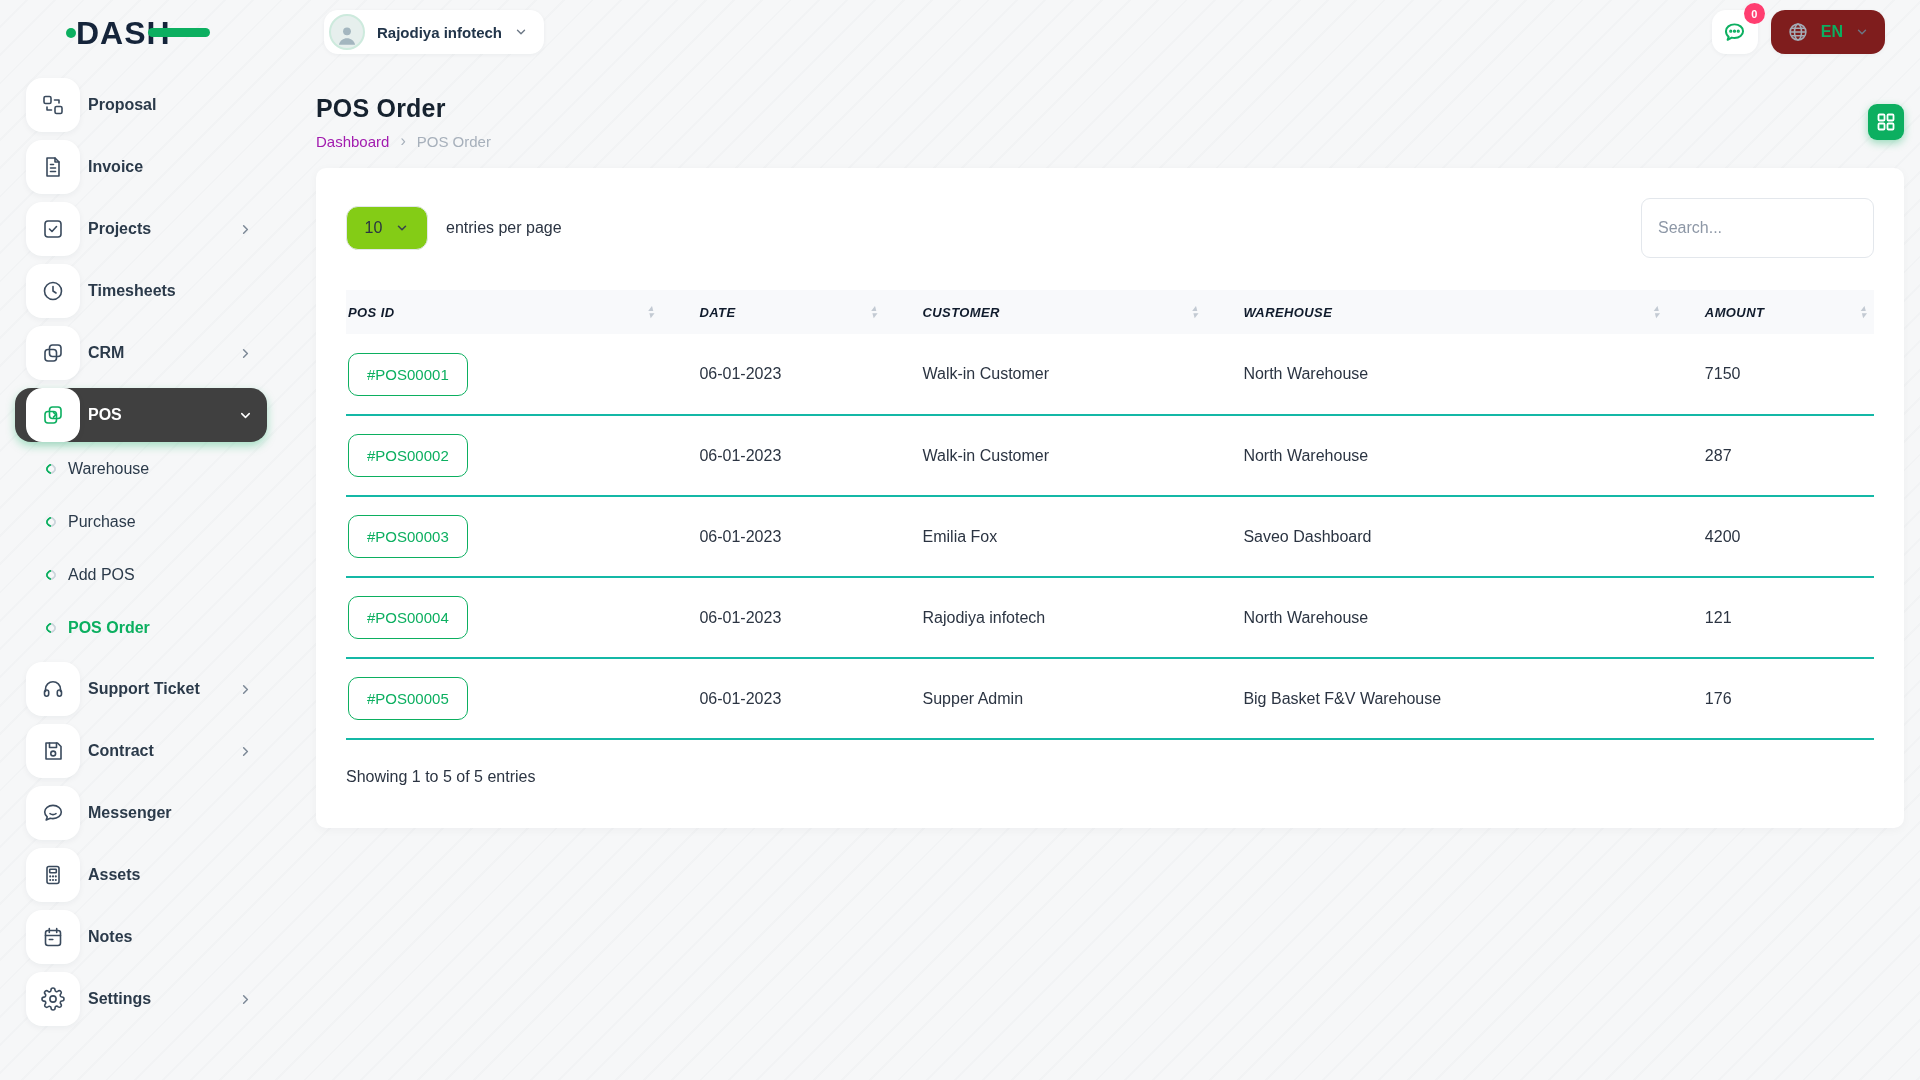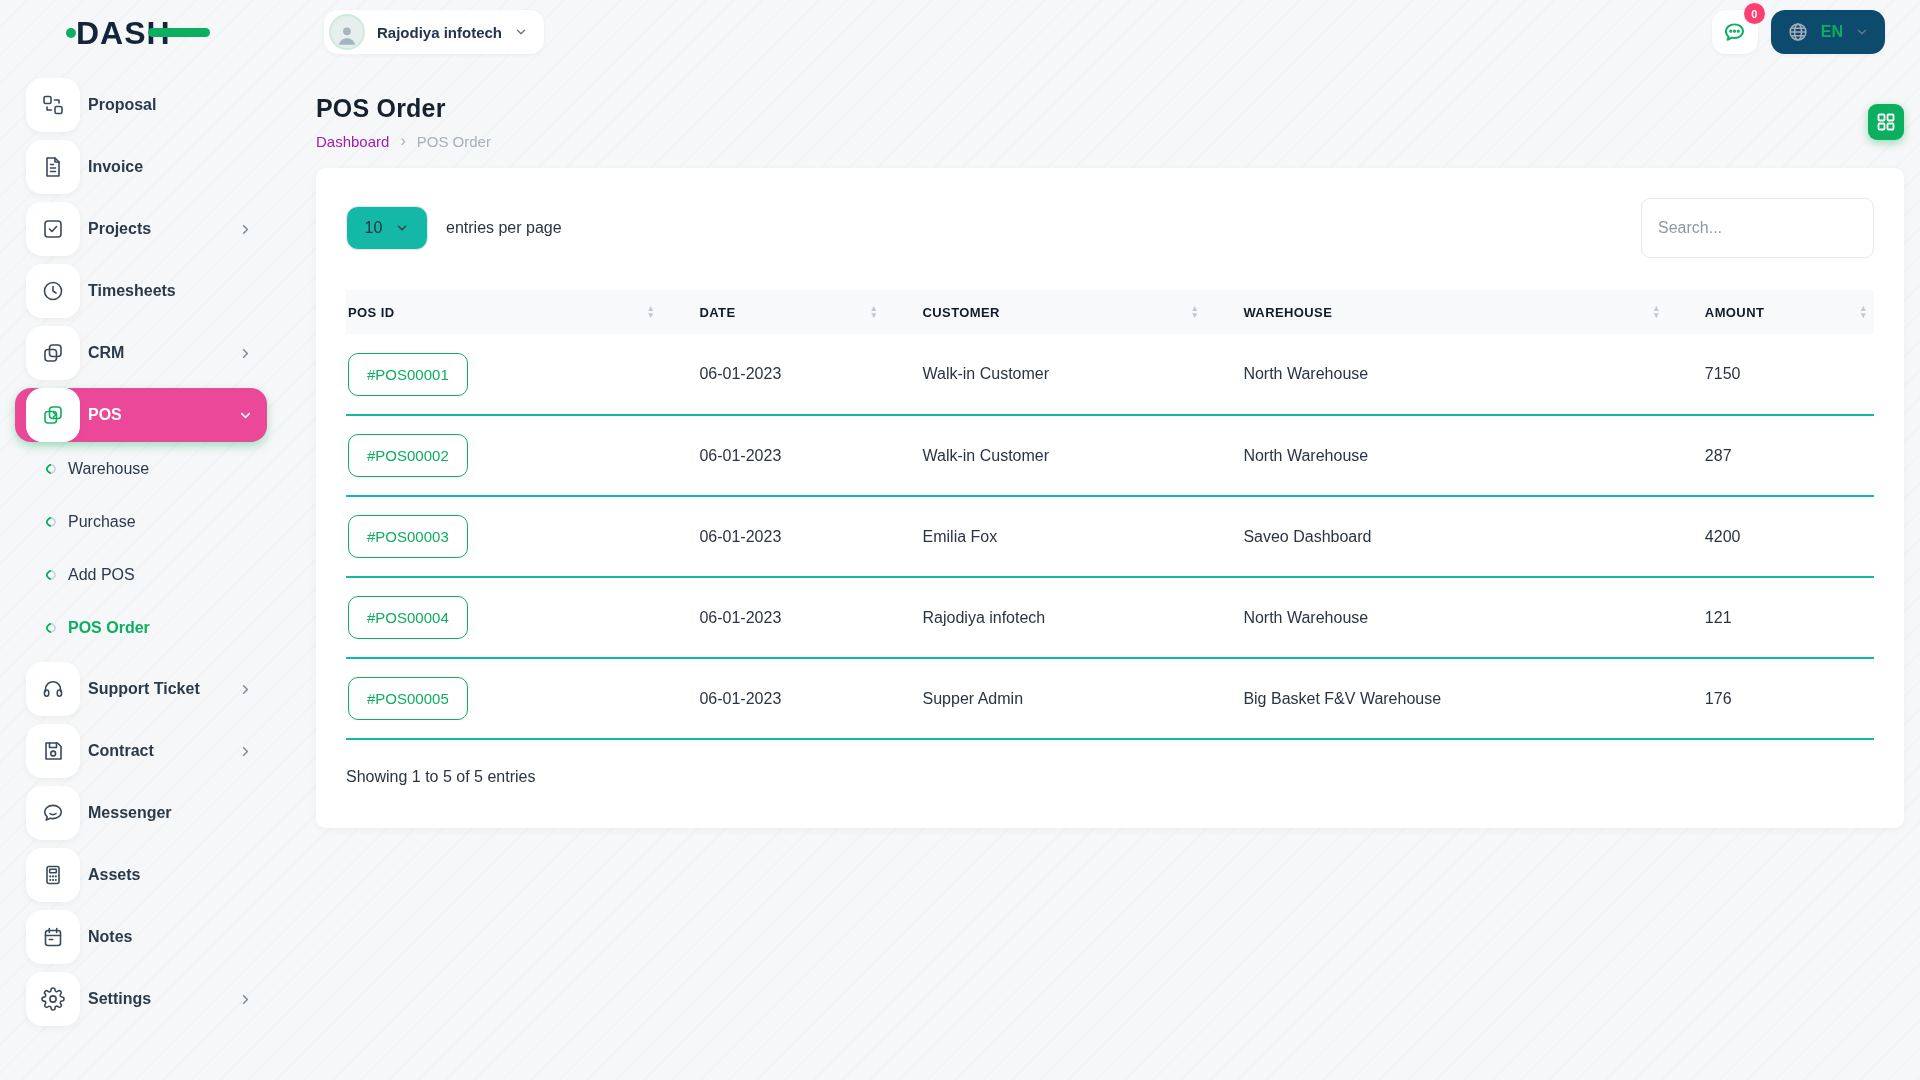--- a/index.html
+++ b/index.html
@@ -21,38 +21,38 @@
   .avatar { width:36px; height:36px; border-radius:50%; background:#e6efed; border:2px solid #cdeadd;
     display:flex; align-items:flex-end; justify-content:center; overflow:hidden; }
   .workspace-name { font-size:15px; font-weight:600; color:#22354a; }
   .header-right { margin-left:auto; display:flex; align-items:center; gap:13px; }
   .icon-card { position:relative; width:46px; height:44px; background:#fff; border-radius:14px;
     display:flex; align-items:center; justify-content:center; cursor:pointer;
     box-shadow:0 1px 4px rgba(20,30,50,0.05); }
   .badge { position:absolute; top:-7px; right:-7px; min-width:21px; height:21px; border-radius:50%;
     background:#ff3e70; color:#fff; font-size:11px; font-weight:700;
     display:flex; align-items:center; justify-content:center; }
-  .lang-pill { height:44px; background:#0c4a6e; border-radius:14px; display:flex; align-items:center;
+  .lang-pill { height:44px; background:#7f1d1d; border-radius:14px; display:flex; align-items:center;
     gap:12px; padding:0 16px; cursor:pointer; box-shadow:0 1px 4px rgba(20,30,50,0.05); }
   .lang-label { color:#0caf60; font-size:16px; font-weight:700; }
 
   
   .main { flex:1; display:flex; overflow:hidden; }
   .sidebar { width:284px; flex-shrink:0; padding-top:6px; overflow:hidden; }
   .content { flex:1; padding:0 16px 0 32px; overflow:hidden; }
 
   
   .nav-item { height:54px; margin:8px 17px 0 15px; padding-left:11px; border-radius:16px;
     display:flex; align-items:center; gap:8px; cursor:pointer; }
   .nav-icon-card { width:54px; height:54px; flex-shrink:0; background:#fff; border-radius:16px;
     display:flex; align-items:center; justify-content:center;
     box-shadow:0 2px 6px rgba(20,30,50,0.05); }
   .nav-label { font-size:16px; font-weight:600; color:#2b3a4a; }
   .nav-chevron { margin-left:auto; margin-right:14px; display:flex; }
-  .nav-item.active { background:#ec4899; box-shadow:0 4px 10px rgba(12,175,96,0.35); }
+  .nav-item.active { background:#404040; box-shadow:0 4px 10px rgba(12,175,96,0.35); }
   .nav-item.active .nav-label { color:#fff; }
   .submenu { }
   .sub-item { height:53px; display:flex; align-items:center; gap:12px; padding-left:46px; cursor:pointer; }
   .bullet { width:10px; height:10px; border-radius:50%; border:2px solid #ccd6dc;
     border-bottom-color:#0caf60; border-left-color:#0caf60; transform:rotate(45deg); flex-shrink:0; }
   .sub-label { font-size:16px; font-weight:500; color:#2b3a4a; }
   .sub-item.active .sub-label { color:#0caf60; font-weight:700; }
 
   
   .page-head { margin-top:30px; display:flex; align-items:center; }
@@ -62,34 +62,34 @@
   .crumb-sep { color:#a7b0bb; font-size:16px; }
   .crumb-current { color:#a7b0bb; }
   .grid-btn { margin-left:auto; width:36px; height:36px; background:#0caf60; border:none; border-radius:9px;
     display:flex; align-items:center; justify-content:center; cursor:pointer;
     box-shadow:0 3px 8px rgba(12,175,96,0.4); }
 
   
   .card { margin-top:18px; background:#fff; border-radius:10px; padding:30px 30px 42px 30px;
     box-shadow:0 2px 10px rgba(20,30,50,0.04); }
   .controls { display:flex; align-items:center; }
-  .select-box { width:82px; height:44px; border:1px solid #e3e7ec; border-radius:12px; background:#14b8a6;
+  .select-box { width:82px; height:44px; border:1px solid #e3e7ec; border-radius:12px; background:#84cc16;
     display:flex; align-items:center; justify-content:center; gap:13px; cursor:pointer;
     font-size:16px; color:#2b3442; }
   .controls-label { margin-left:18px; font-size:16px; color:#2b3442; }
   .search-input { margin-left:auto; width:233px; height:60px; border:1px solid #e3e7ec; border-radius:9px;
     padding:0 16px; font-size:16px; color:#2b3442; outline:none; font-family:"Liberation Sans",sans-serif; }
   .search-input::placeholder { color:#8d97a6; }
 
   
   table { width:100%; border-collapse:collapse; margin-top:32px; table-layout:fixed; }
   col.c1{width:23%} col.c2{width:14.6%} col.c3{width:21%} col.c4{width:30.2%} col.c5{width:11.2%}
   thead th { background:#f8f9fb; height:44px; text-align:left; font-size:13px; font-weight:700;
     color:#101b2c; letter-spacing:0.4px; padding:0 2px; cursor:pointer; }
-  .th-inner { display:flex; align-items:flex-start; justify-content:space-between; padding-right:42px; }
+  .th-inner { display:flex; align-items:flex-start; justify-content:space-between; padding-right:42px;font-style:italic; }
   th:last-child .th-inner { padding-right:6px; }
   .sort { display:flex; flex-direction:column; line-height:7px; font-size:9px; color:#c3cad3; }
   tbody td { height:81px; border-bottom:2px solid #14b8a6; font-size:16px; color:#2b3442; padding:0 2px; }
   .pos-badge { display:inline-block; border:1px solid #0caf60; color:#0caf60; background:#fff;
     border-radius:10px; padding:12px 18px; font-size:15px; font-weight:500; cursor:pointer; }
   .table-footer { margin-top:28px; font-size:16px; color:#2b3442; }
 </style>
 </head>
 <body>
 

